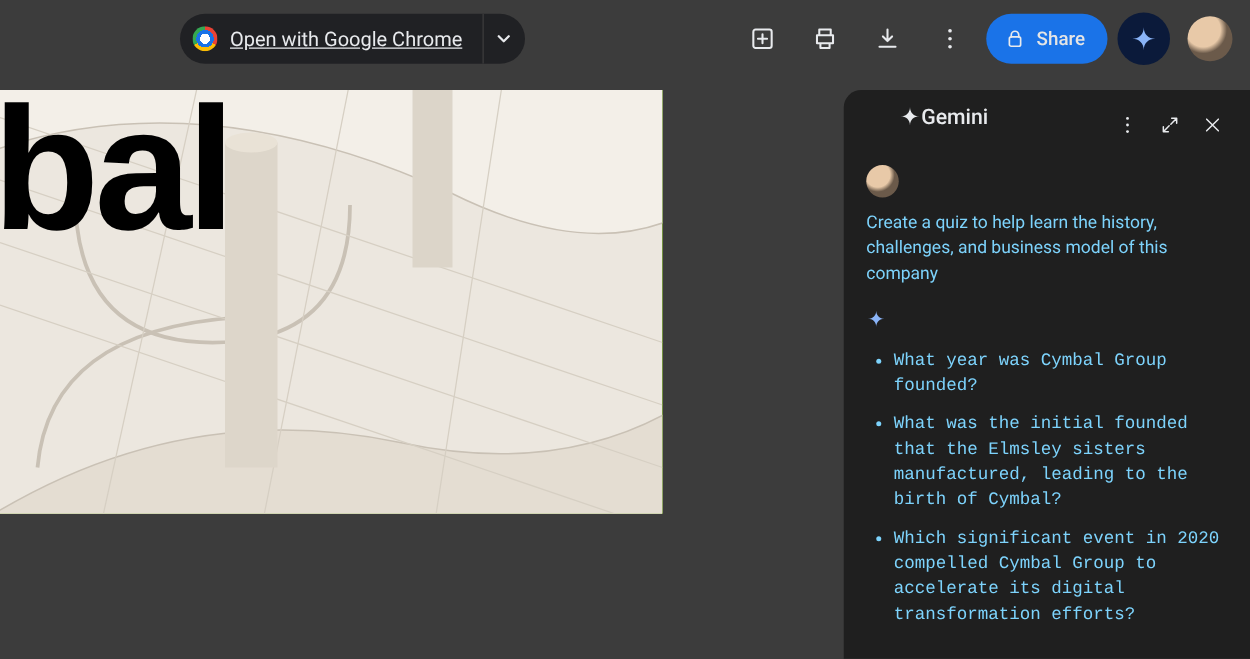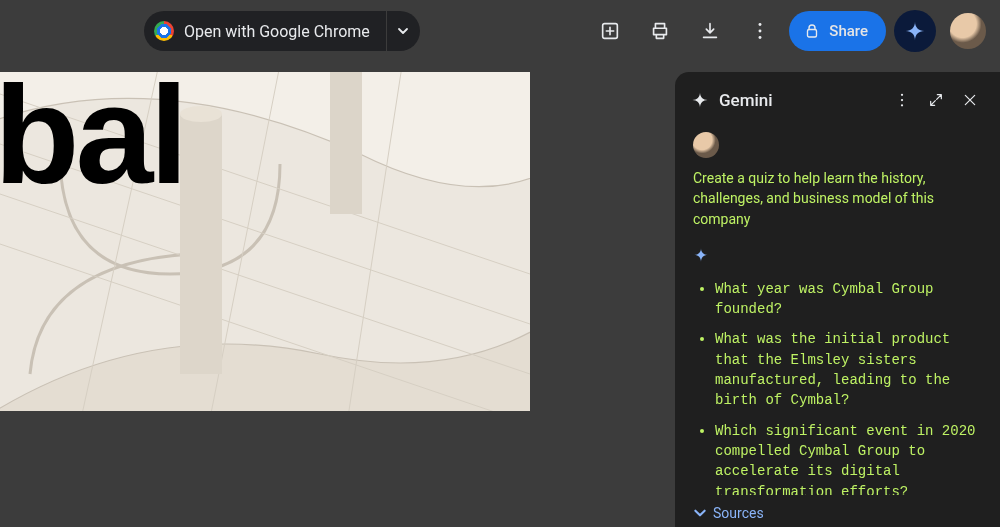--- a/index.html
+++ b/index.html
@@ -10,21 +10,21 @@
       overflow: hidden;
       color: #e8eaed;
     }
     
     .topbar {
       position: absolute; top: 0; left: 0; right: 0;
       height: 62px;
       display: flex; align-items: center;
       padding: 0 14px;
     }
-    .topbar-left { flex: 0 0 auto; margin-left: 130px; display: flex; align-items: center; }
+    .topbar-left { flex: 0 0 auto; margin-left: 130px; display: flex; align-items: center; text-decoration: underline; }
     .topbar-right { margin-left: auto; display: flex; align-items: center; gap: 8px; }
     .open-with {
       display: flex; align-items: center;
       background: #202124;
       border-radius: 22px;
       height: 40px;
       overflow: hidden;
     }
     .open-with-main {
       display: flex; align-items: center; gap: 10px;
@@ -83,27 +83,28 @@
     .gemini-panel {
       position: absolute;
       right: 0; top: 72px;
       width: 325px; height: 455px;
       background: #1f1f1f;
       border-radius: 14px 0 0 0;
       display: flex; flex-direction: column;
       padding: 12px 0 0 0;
     }
     .gemini-header {
-      display: flex; align-items: center; gap: 10px;
+      display: flex; align-items: flex-start; 
       padding: 0 14px 10px 16px;
+      margin-left: 28px;
     }
     .gemini-title { font-size: 17px; font-weight: 500; color: #e8eaed; }
     .gemini-header-actions { margin-left: auto; display: flex; gap: 2px; }
     .gh-btn { width: 32px; height: 32px; display: flex; align-items: center; justify-content: center; cursor: pointer; border-radius: 50%; }
-    .gemini-body { padding: 6px 18px 0 18px; overflow: hidden; font-size: 14px; line-height: 1.45; color: #bef264; }
+    .gemini-body { padding: 6px 18px 0 18px; overflow: hidden; font-size: 14px; line-height: 1.45; color: #7dd3fc; }
     .user-avatar-small { width: 26px; height: 26px; border-radius: 50%;
       background: radial-gradient(circle at 35% 30%, #e8c9a8 0 40%, #6b5a4a 55% 100%);
       margin-bottom: 10px;
     }
     .prompt-text { margin-bottom: 18px; }
     .gemini-spark-inline { margin-bottom: 16px; }
     .answer-intro { margin-bottom: 14px; }
     ul.quiz-list { list-style: disc; padding-left: 22px; font-family: Liberation Mono, monospace; }
     ul.quiz-list li { margin-bottom: 10px; }
     .sources-row {
@@ -231,24 +232,18 @@
 
     <div class="gemini-spark-inline">
       <svg width="16" height="16" viewBox="0 0 24 24">
           <path class="star4" d="M12 2 C12 8 16 12 22 12 C16 12 12 16 12 22 C12 16 8 12 2 12 C8 12 12 8 12 2 Z"></path>
         </svg>
     </div>
 
 
     <ul class="quiz-list">
       <li>What year was Cymbal Group founded?</li>
-      <li>What was the initial product that the Elmsley sisters manufactured, leading to the birth of Cymbal?</li>
+      <li>What was the initial founded that the Elmsley sisters manufactured, leading to the birth of Cymbal?</li>
       <li>Which significant event in 2020 compelled Cymbal Group to accelerate its digital transformation efforts?</li>
     </ul>
   </div>
 
-  <div class="sources-row">
-    <svg width="14" height="14" viewBox="0 0 12 12">
-        <path d="M2 4 L6 8 L10 4" stroke="#8ab4f8" stroke-width="1.8" fill="none" stroke-linecap="round" stroke-linejoin="round"></path>
-      </svg>
-    <span>Sources</span>
-  </div>
 </div>
 
 </body></html>

